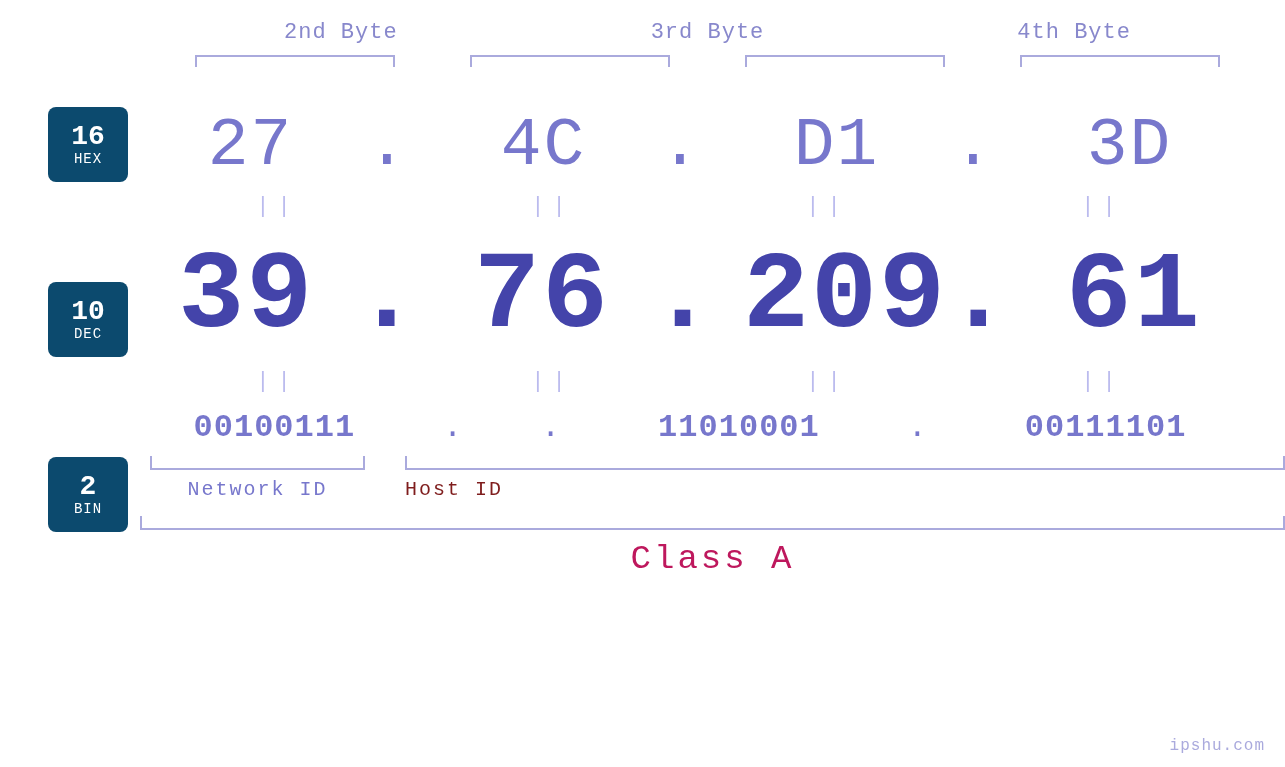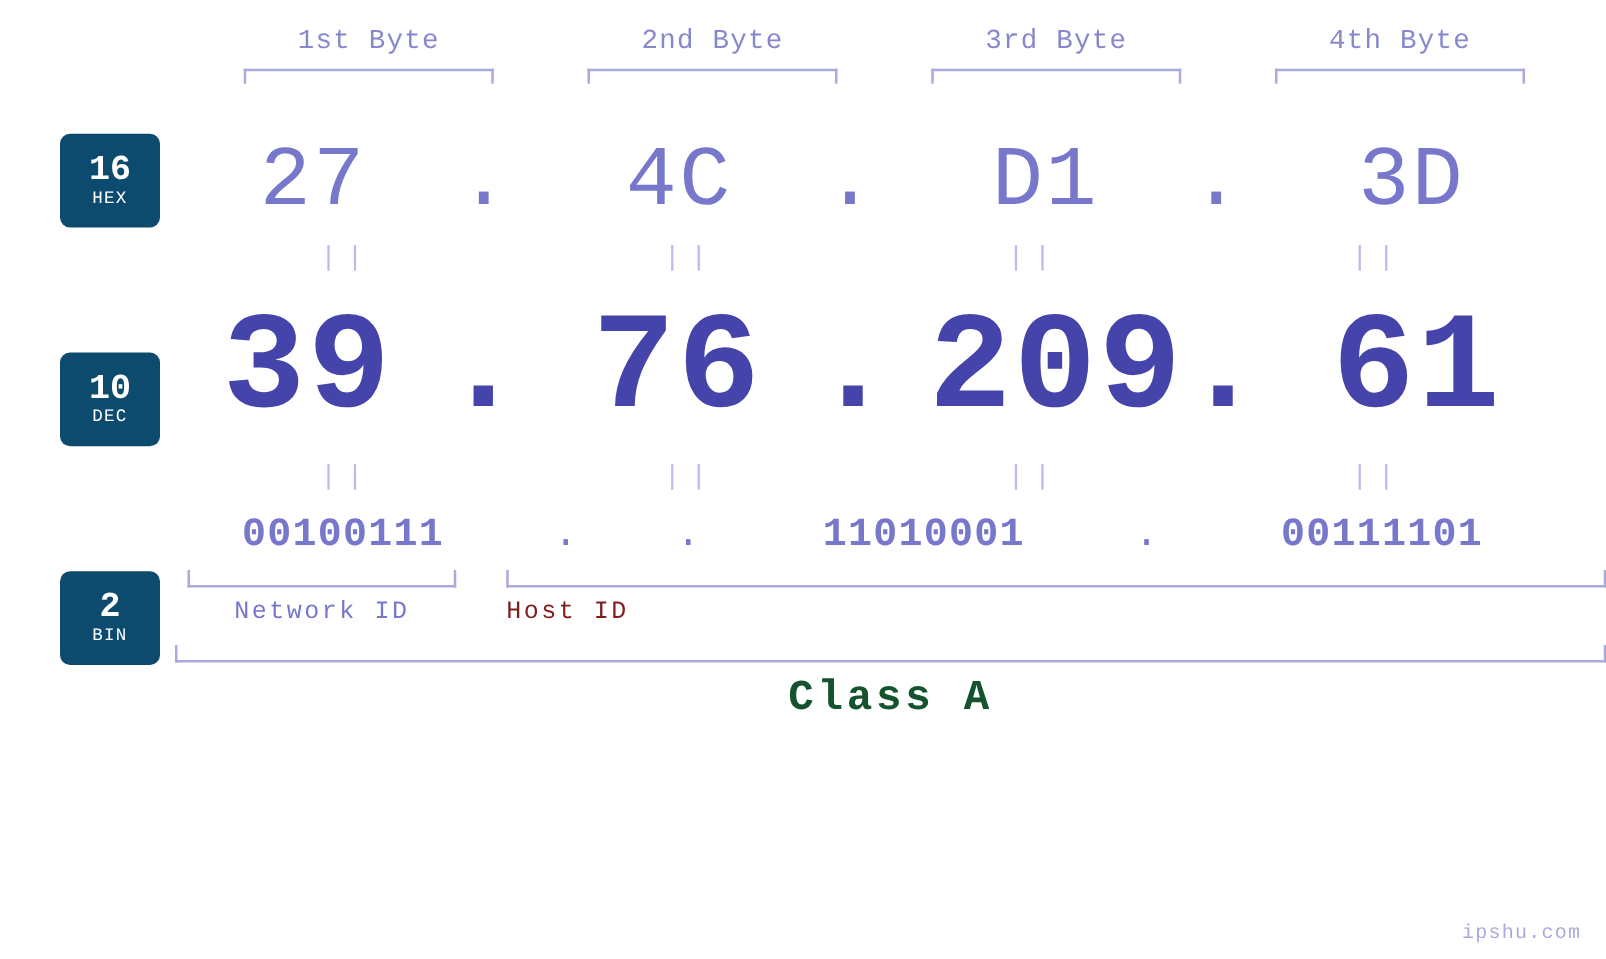--- a/index.html
+++ b/index.html
@@ -206,21 +206,20 @@
       font-size: 22px;
       letter-spacing: 8px;
     }
   </style>
 </head>
 <body>
 
 <div class="main-container">
 
   <div class="byte-headers">
-    <div class="byte-header">1st Byte</div>
     <div class="byte-header">2nd Byte</div>
     <div class="byte-header">3rd Byte</div>
     <div class="byte-header">4th Byte</div>
   </div>
 
   <div class="top-brackets">
     <div class="bracket-line"></div>
     <div class="bracket-line"></div>
     <div class="bracket-line"></div>
     <div class="bracket-line"></div>
@@ -314,20 +313,20 @@
       </div>
 
       <div style="display:flex; width:100%; margin-top:8px;">
         <div style="width:215px; text-align:center; color:#7777cc; font-size:20px; letter-spacing:2px; margin-left:10px;">Network ID</div>
         <div style="width:40px;"></div>
         <div style="flex:1; text-align:left; color:#7f1d1d; font-size:20px; letter-spacing:2px;">Host ID</div>
       </div>
 
       <div style="margin-top:15px; width:100%; height:14px; border-bottom:2px solid #aaaadd; border-left:2px solid #aaaadd; border-right:2px solid #aaaadd;"></div>
 
-      <div style="text-align:center; color:#14532d; font-size:34px; letter-spacing:3px; margin-top:10px; font-weight:bold;">Class A</div>
+      <div style="text-align:center; color:#be185d; font-size:34px; letter-spacing:3px; margin-top:10px; font-weight:normal;">Class A</div>
 
     </div>
   </div>
 
   <div class="watermark">ipshu.com</div>
 
 </div>
 
 </body></html>

